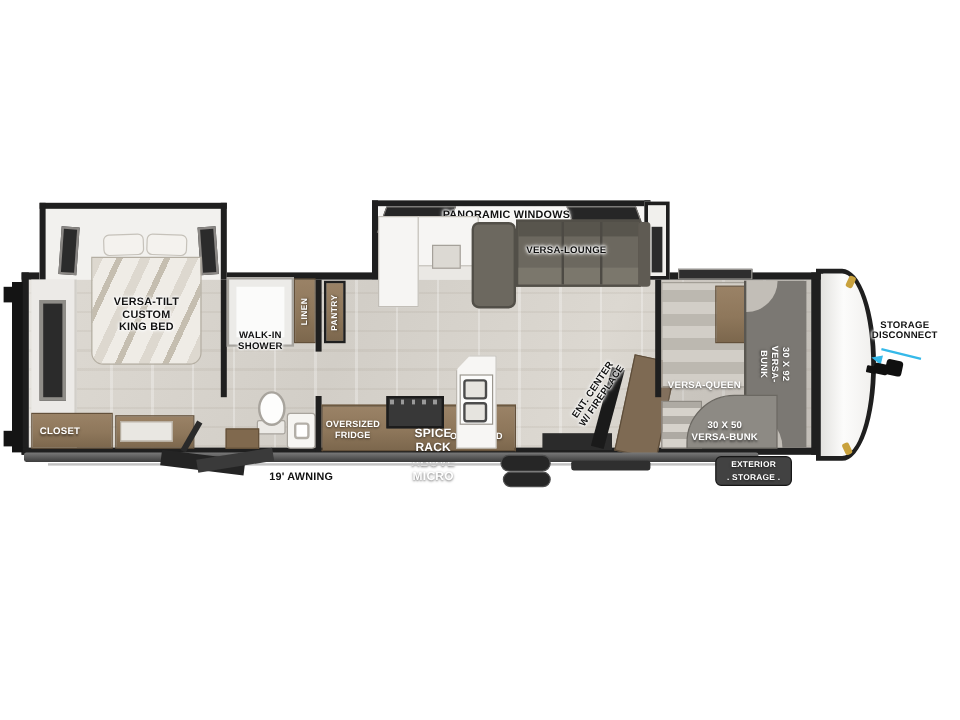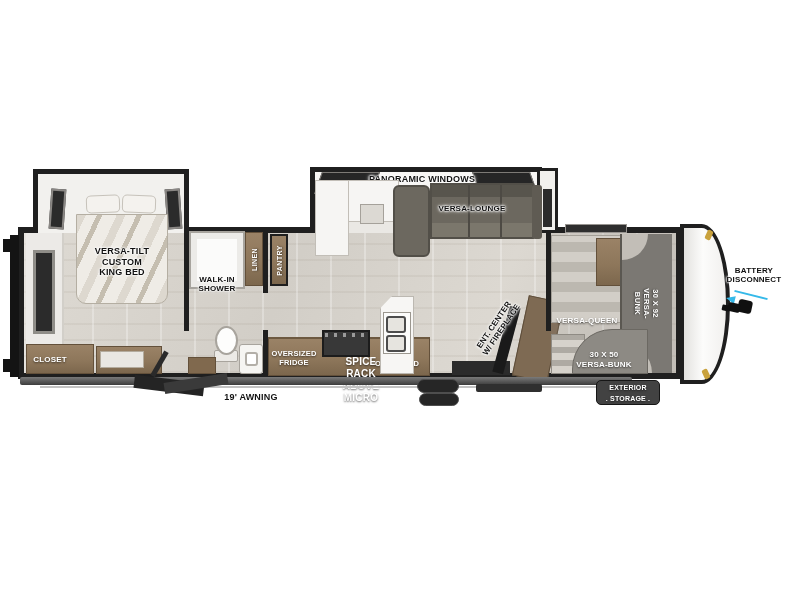--- a/index.html
+++ b/index.html
@@ -159,21 +159,21 @@
   <div class="abs" style="left:476px;top:384px;width:66px;height:8px;background:#2f2f2f;border-radius:2px;"></div>
   <div class="abs" style="left:596px;top:380px;width:64px;height:25px;background:var(--badge_bg,#424242);border:1px solid #161616;border-radius:5px;"></div>
   <div class="lbl-w" style="left:596px;top:383px;width:64px;font-size:7px;line-height:1.5;">EXTERIOR
 . STORAGE .</div>
 
   <div class="abs" style="left:680px;top:224px;width:50px;height:160px;border:4px solid var(--wall,#1f1f1f);border-radius:0 30px 30px 0 / 0 85px 85px 0;
        background:linear-gradient(90deg,#e3e2df,#fcfcfb 45%,#f1f0ee);"></div>
   <div class="abs" style="left:706px;top:230px;width:6px;height:10px;background:var(--marker_gold,#c9a23d);border-radius:2px;transform:rotate(25deg);"></div>
   <div class="abs" style="left:703px;top:369px;width:6px;height:10px;background:var(--marker_gold,#c9a23d);border-radius:2px;transform:rotate(-25deg);"></div>
 
-  <div class="lbl" style="left:722px;top:266px;width:64px;font-size:8px;">BATTERY
+  <div class="lbl" style="left:722px;top:266px;width:64px;font-size:8px;">STORAGE
 DISCONNECT</div>
   <div class="abs" style="left:734px;top:294px;width:34px;height:2px;background:var(--arrow_accent,#35b9e9);transform:rotate(14deg);"></div>
   <div class="abs" style="left:726px;top:295px;width:0;height:0;border-top:4px solid transparent;border-bottom:4px solid transparent;border-right:9px solid var(--arrow_accent,#35b9e9);transform:rotate(14deg);"></div>
   <div class="abs" style="left:738px;top:300px;width:14px;height:13px;background:#101010;border-radius:3px;transform:rotate(12deg);"></div>
   <div class="abs" style="left:728px;top:303px;width:12px;height:9px;background:#101010;border-radius:2px;transform:rotate(12deg);"></div>
   <div class="abs" style="left:722px;top:305px;width:8px;height:6px;background:#101010;border-radius:1px;transform:rotate(12deg);"></div>
 
 </div>
 
 </body></html>

